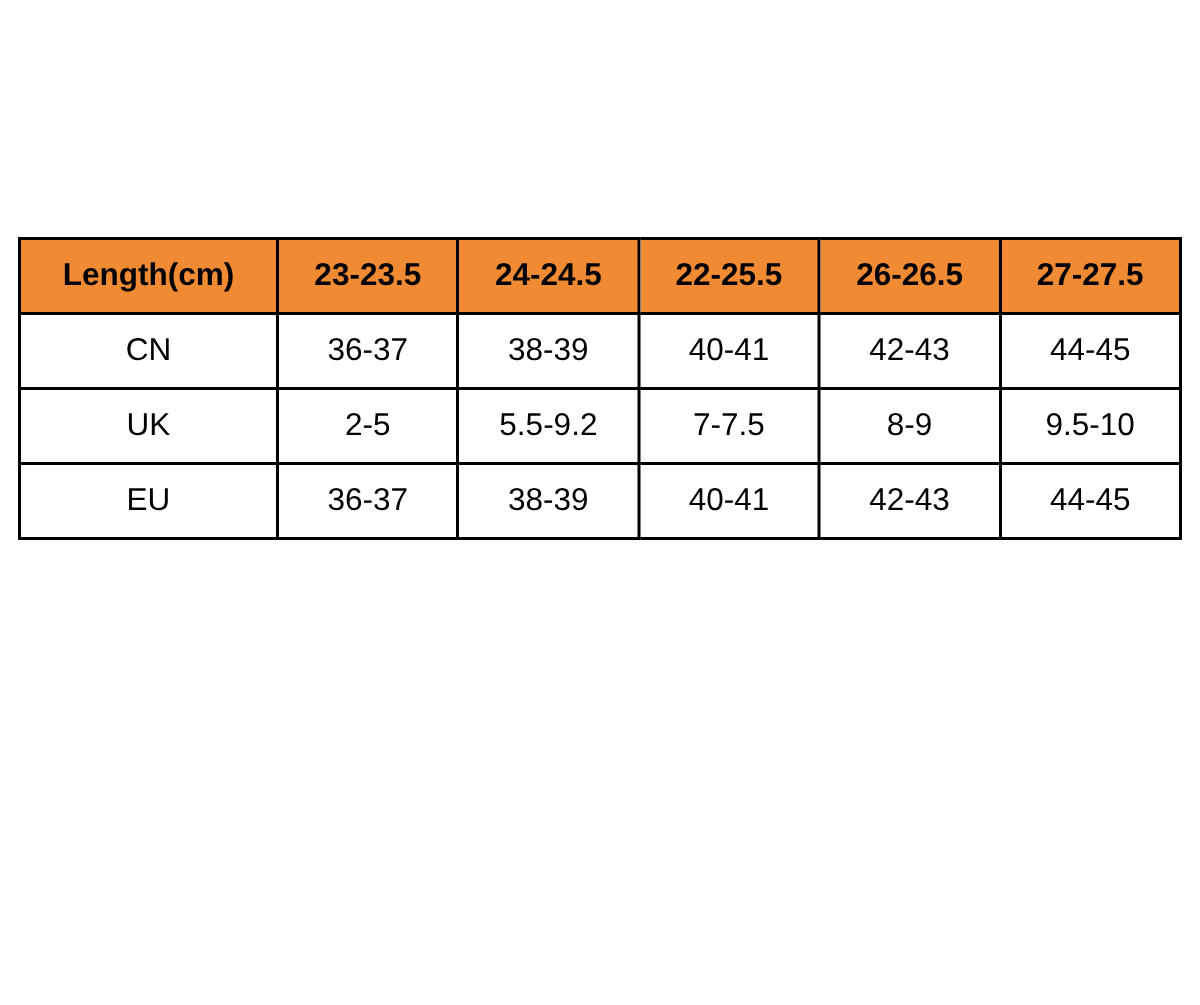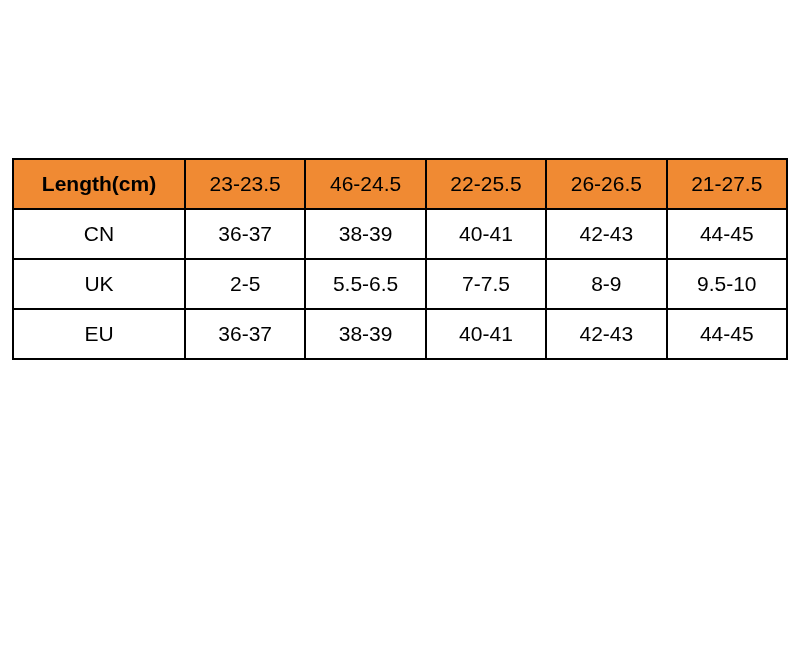--- a/index.html
+++ b/index.html
@@ -37,21 +37,21 @@
     vertical-align: middle;
     font-size: 21px;
     color: #000000;
     height: 48px;
     padding: 0 2px;
     white-space: nowrap;
     overflow: hidden;
   }
   table.size-chart tr.header-row td {
     background: #f08a33;
-    font-weight: normal;
+    font-weight: bold;
   }
   table.size-chart tr.data-row td {
     background: #ffffff;
     font-weight: normal;
     margin-left: 38px;
   }
   table.size-chart td.label-cell {
     width: 166px;
   }
   table.size-chart tr.header-row td.label-cell {
@@ -65,41 +65,41 @@
 <body>
 
 <div class="page">
   <div class="size-chart-wrap">
     <table class="size-chart">
       <tbody>
 
         <tr class="header-row">
           <td class="label-cell">Length(cm)</td>
           <td>23-23.5</td>
-          <td>46-24.5</td>
+          <td>24-24.5</td>
           <td>22-25.5</td>
           <td>26-26.5</td>
-          <td>21-27.5</td>
+          <td>27-27.5</td>
         </tr>
 
 
         <tr class="data-row">
           <td class="label-cell">CN</td>
           <td>36-37</td>
           <td>38-39</td>
           <td>40-41</td>
           <td>42-43</td>
           <td>44-45</td>
         </tr>
 
 
         <tr class="data-row">
           <td class="label-cell">UK</td>
           <td>2-5</td>
-          <td>5.5-6.5</td>
+          <td>5.5-9.2</td>
           <td>7-7.5</td>
           <td>8-9</td>
           <td>9.5-10</td>
         </tr>
 
         <tr class="data-row">
           <td class="label-cell">EU</td>
           <td>36-37</td>
           <td>38-39</td>
           <td>40-41</td>

